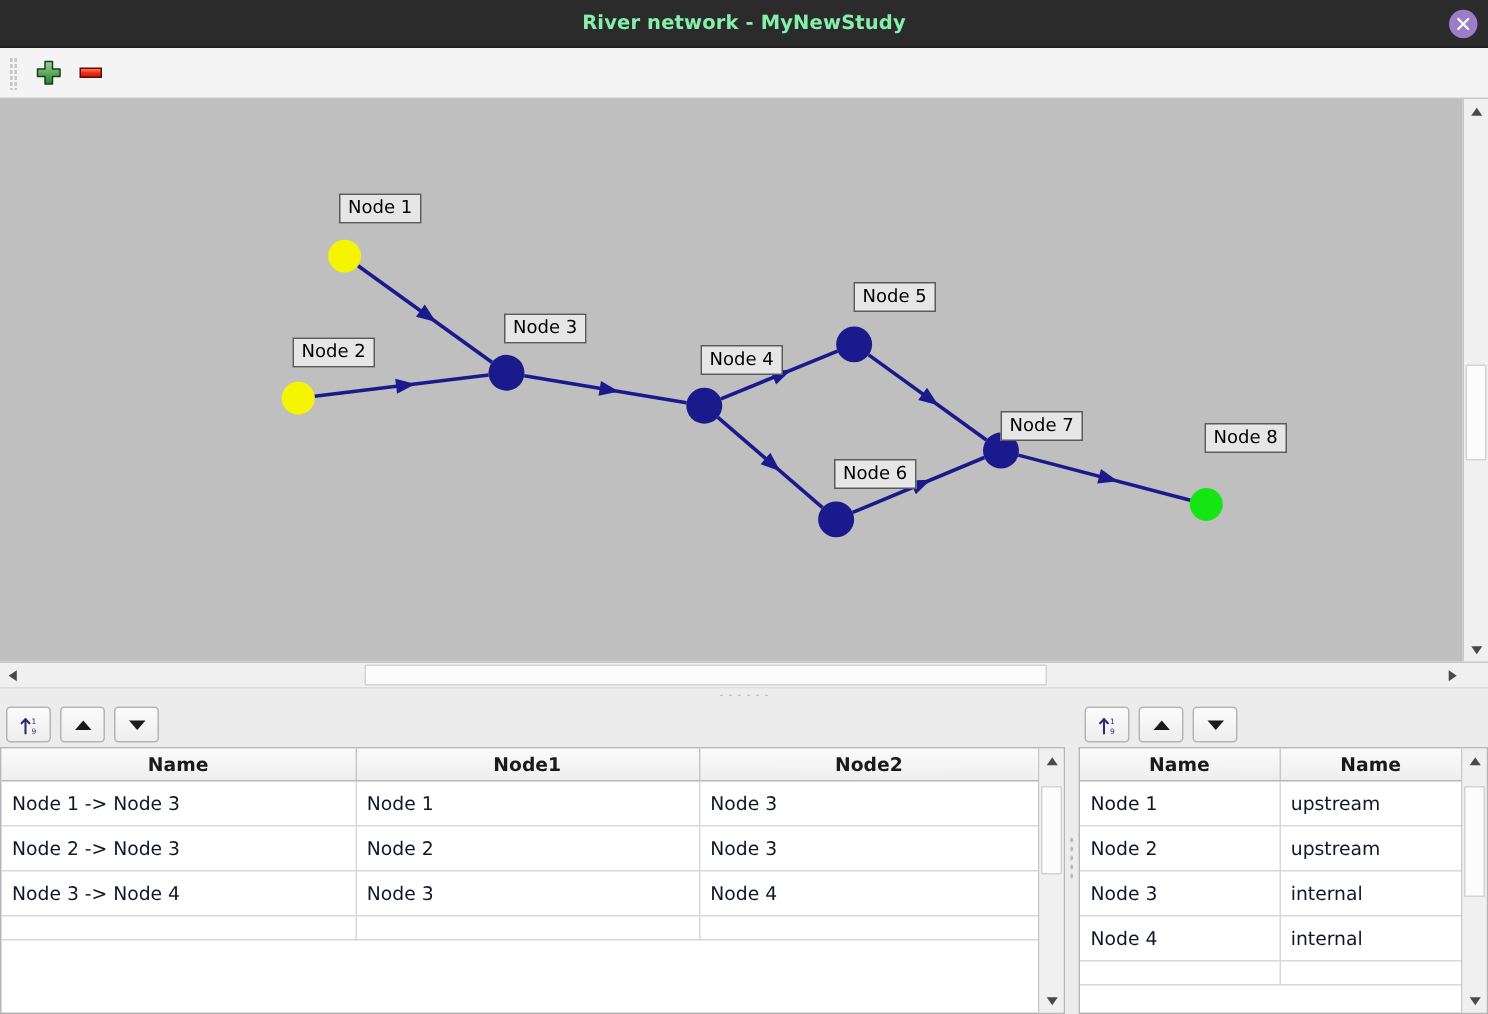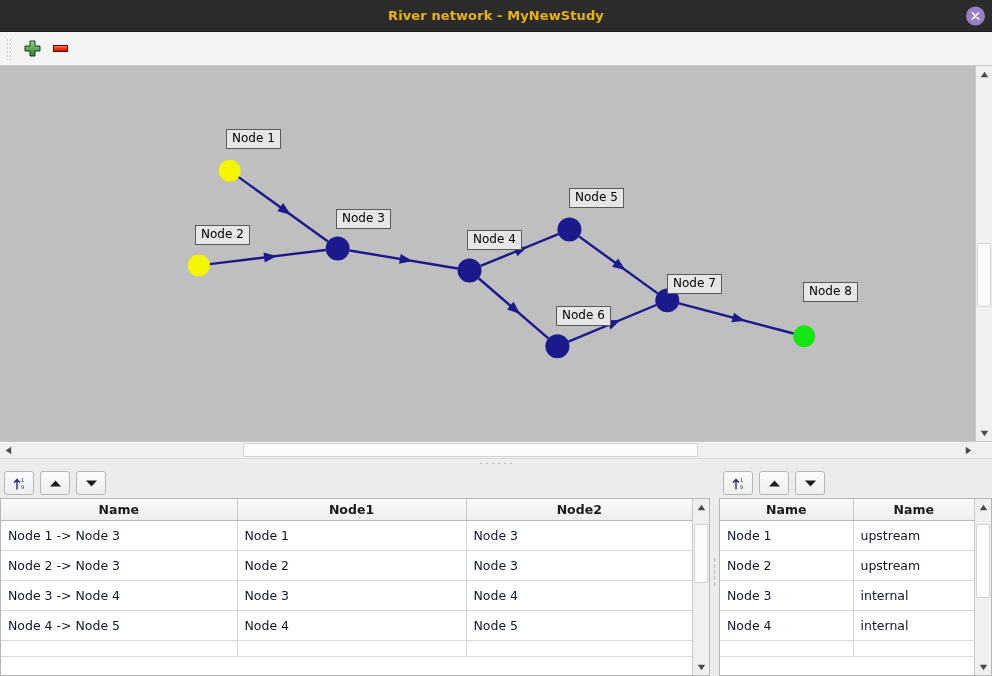--- a/index.html
+++ b/index.html
@@ -23,21 +23,21 @@
     background: #2b2b2b;
     color: #e8e8e8;
     display: flex; align-items: center;
     position: relative;
     border-bottom: 1px solid #1d1d1d;
   }
   .titlebar .title {
     flex: 1; text-align: center;
     font-size: 13px; font-weight: bold;
     letter-spacing: 0.1px;
-    color: #eab308;
+    color: #86efac;
     padding-left: 24px; padding-right: 24px;
   }
   .close-btn {
     position: absolute; right: 7px; top: 50%;
     transform: translateY(-50%);
     width: 19px; height: 19px; border-radius: 50%;
     background: #9b7ec8;
     display: flex; align-items: center; justify-content: center;
     cursor: pointer;
   }
@@ -392,25 +392,20 @@
                 <tr>
                   <td>Node 2 -&gt; Node 3</td>
                   <td>Node 2</td>
                   <td>Node 3</td>
                 </tr>
                 <tr>
                   <td>Node 3 -&gt; Node 4</td>
                   <td>Node 3</td>
                   <td>Node 4</td>
                 </tr>
-                <tr>
-                  <td>Node 4 -&gt; Node 5</td>
-                  <td>Node 4</td>
-                  <td>Node 5</td>
-                </tr>
                 <tr class="filler">
                   <td>&nbsp;</td>
                   <td>&nbsp;</td>
                   <td>&nbsp;</td>
                 </tr>
               </tbody>
           </table>
         </div>
         <div class="vscroll">
           <div class="sb-arrow">

